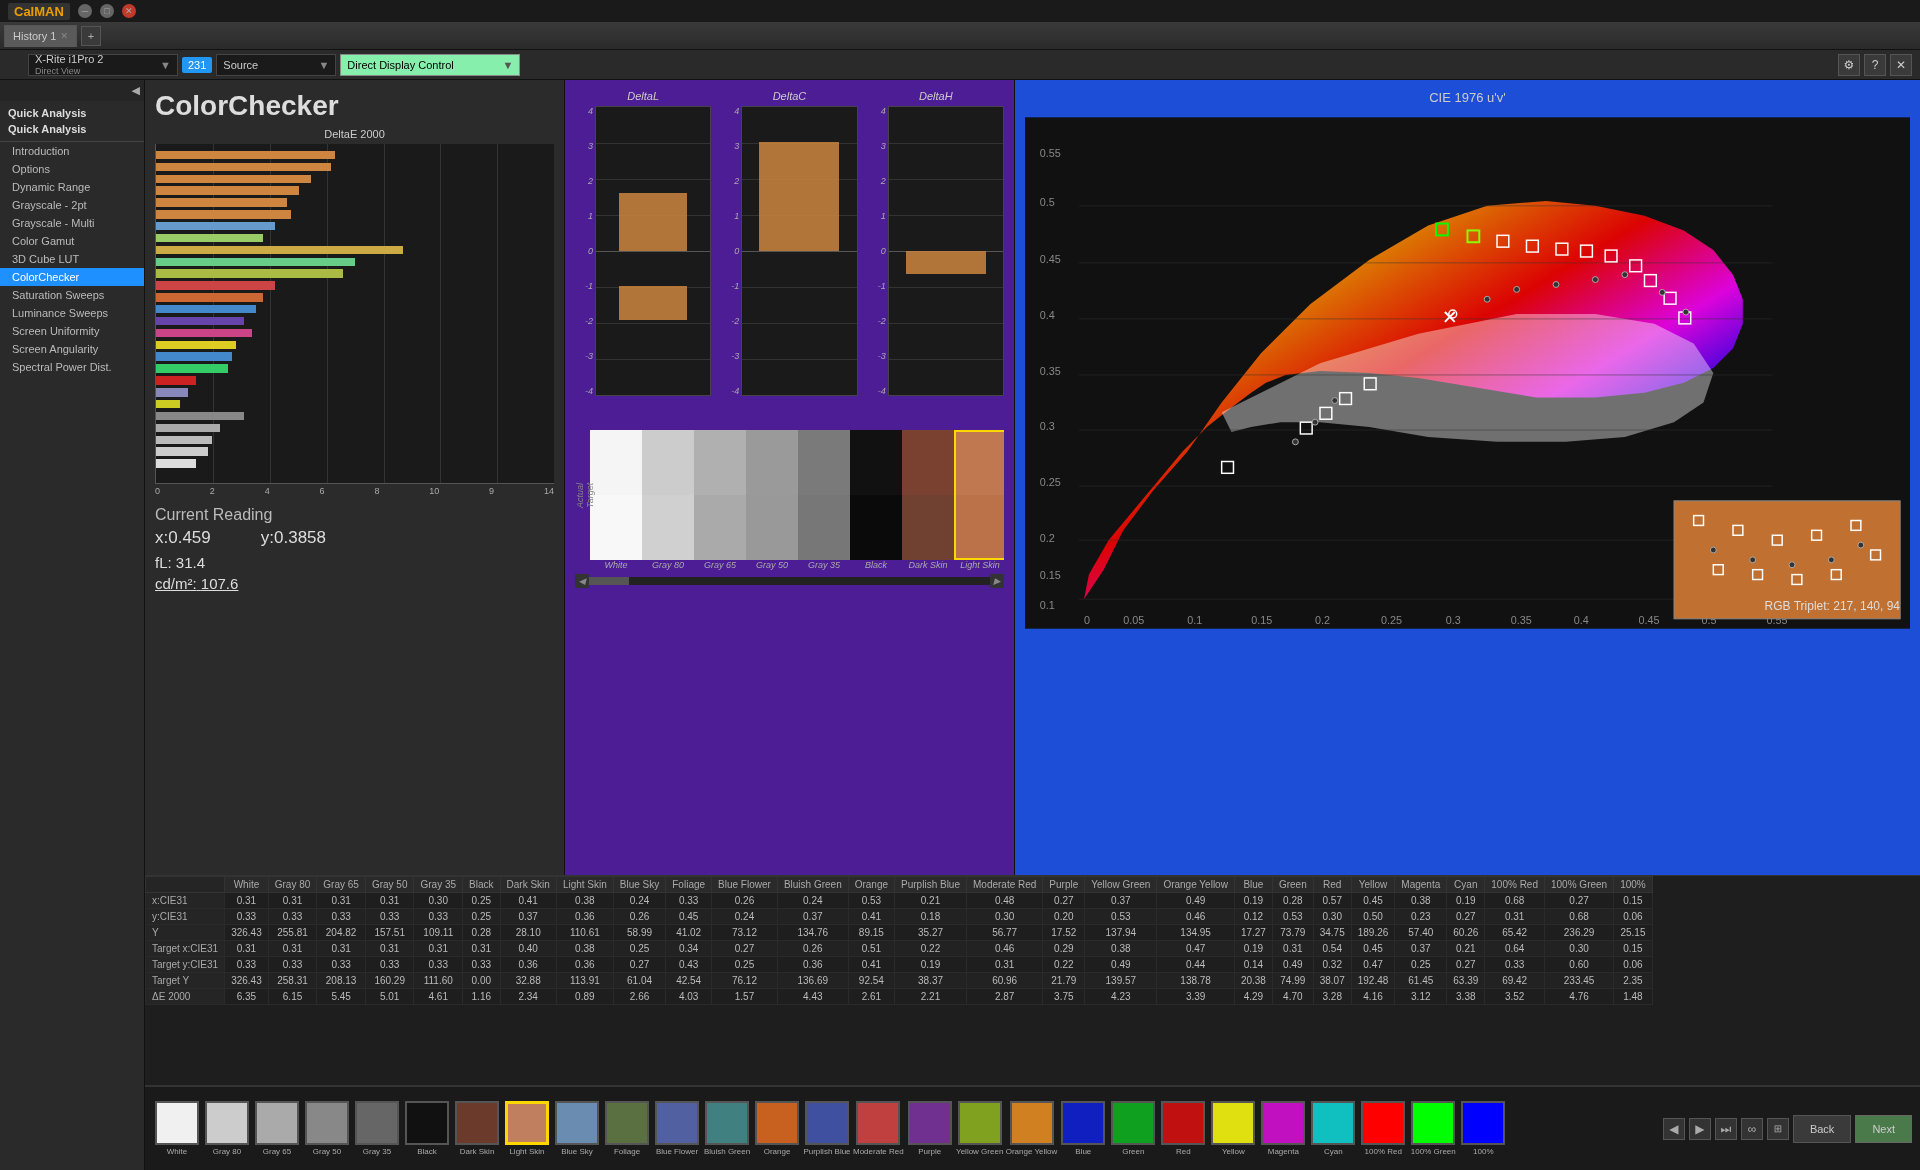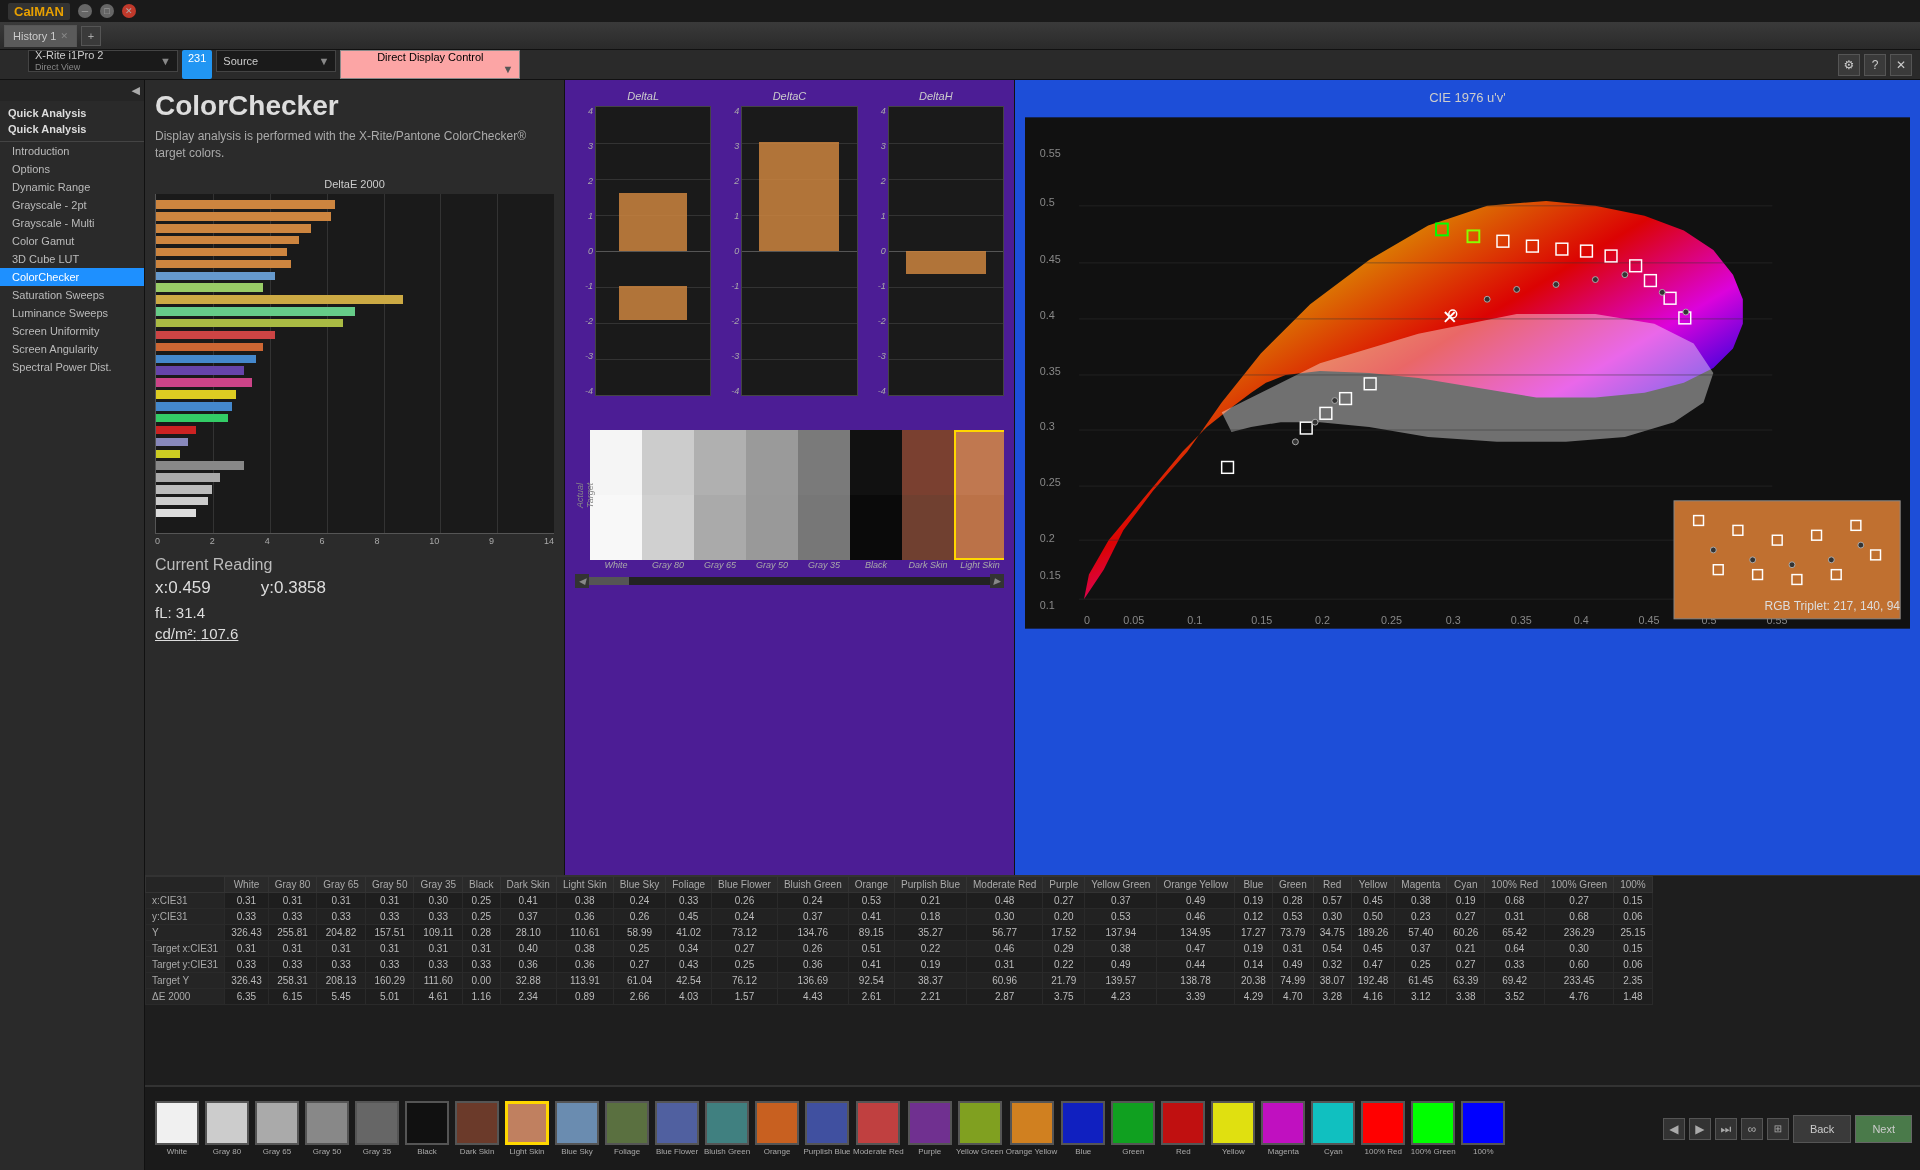--- a/index.html
+++ b/index.html
@@ -19,21 +19,21 @@
     #toolbar { height: 28px; background: linear-gradient(180deg, #3a3a3a, #2a2a2a); border-bottom: 1px solid #111; display: flex; align-items: center; padding: 0 4px; gap: 4px; }
     .tab-btn { height: 22px; background: #4a4a4a; border: 1px solid #555; padding: 0 8px; color: #ccc; font-size: 11px; cursor: pointer; display: flex; align-items: center; gap: 4px; }
     .tab-btn.active { background: #5a5a5a; border-bottom-color: #5a5a5a; }
     .tab-plus { width: 20px; height: 20px; background: #3a3a3a; border: 1px solid #555; color: #aaa; display: flex; align-items: center; justify-content: center; cursor: pointer; }
 
     
     #top-controls { height: 30px; background: #2a2a2a; border-bottom: 1px solid #111; display: flex; align-items: center; padding: 0 8px; gap: 8px; }
     .device-selector { background: #1a1a1a; border: 1px solid #444; color: #ccc; height: 22px; padding: 0 6px; font-size: 11px; display: flex; align-items: center; gap: 4px; min-width: 150px; }
     .device-badge { background: #2196F3; color: white; padding: 1px 4px; font-size: 10px; border-radius: 2px; }
     .source-selector { background: #1a1a1a; border: 1px solid #444; color: #ccc; height: 22px; padding: 0 6px; font-size: 11px; display: flex; align-items: center; min-width: 120px; }
-    .display-selector { background: #fca5a5; border: 1px solid #888; color: #000; height: 29px; padding: 0 6px; font-size: 11px; display: flex; align-items: center; min-width: 180px; flex-direction: column; }
+    .display-selector { background: #86efac; border: 1px solid #888; color: #000; height: 22px; padding: 0 6px; font-size: 11px; display: flex; align-items: center; min-width: 180px; }
     .top-right-buttons { margin-left: auto; display: flex; gap: 4px; }
     .icon-btn { width: 22px; height: 22px; background: #3a3a3a; border: 1px solid #555; color: #ccc; display: flex; align-items: center; justify-content: center; cursor: pointer; font-size: 12px; }
 
     
     #main { display: flex; height: calc(1170px - 22px - 28px - 30px); }
     
     
     #sidebar { width: 145px; background: #2a2a2a; border-right: 1px solid #111; overflow-y: auto; }
     #sidebar-header { padding: 6px 8px; font-size: 11px; color: #ccc; border-bottom: 1px solid #444; }
     #sidebar-header .section-title { font-weight: bold; color: #ddd; margin-bottom: 4px; }
@@ -103,21 +103,21 @@
 
 <div id="toolbar">
   <div class="tab-btn active">
     <span>History 1</span>
     <span style="font-size:9px; color:#888;">✕</span>
   </div>
   <div class="tab-plus">+</div>
 </div>
 
 <div id="top-controls">
-  <div style="display:flex; gap:4px;padding-left:20px;">
+  <div style="display:flex; align-items:center; gap:4px;padding-left:20px;">
     <div class="device-selector">
       <div style="display:flex; flex-direction:column; line-height:1.2;">
         <span style="font-size:11px;">X-Rite i1Pro 2</span>
         <span style="font-size:9px; color:#888;">Direct View</span>
       </div>
       <span style="margin-left:auto; color:#888;">▼</span>
     </div>
     <div class="device-badge" style="background:#2196F3; color:white; padding:2px 6px; font-size:11px; border-radius:2px;">231</div>
     <div class="source-selector">
       <span>Source</span>
@@ -159,21 +159,20 @@
       <div class="sidebar-item">Spectral Power Dist.</div>
     </div>
   </div>
 
   <div id="content">
 
     <div id="analysis-area">
 
       <div id="left-panel">
         <div id="colorchecker-title">ColorChecker</div>
-        <div id="colorchecker-desc">Display analysis is performed with the X-Rite/Pantone ColorChecker® target colors.</div>
 
         <div id="deltae-section">
           <div id="deltae-title">DeltaE 2000</div>
 
           <div style="display:flex; width:100%; height:340px;">
 
             <div style="flex:1; position:relative; border-left:1px solid #555; border-bottom:1px solid #555; background:#1a1a1a;">
 
               <div style="position:absolute; left:14.3%; top:0; bottom:0; width:1px; background:#333;"></div>
               <div style="position:absolute; left:28.6%; top:0; bottom:0; width:1px; background:#333;"></div>

